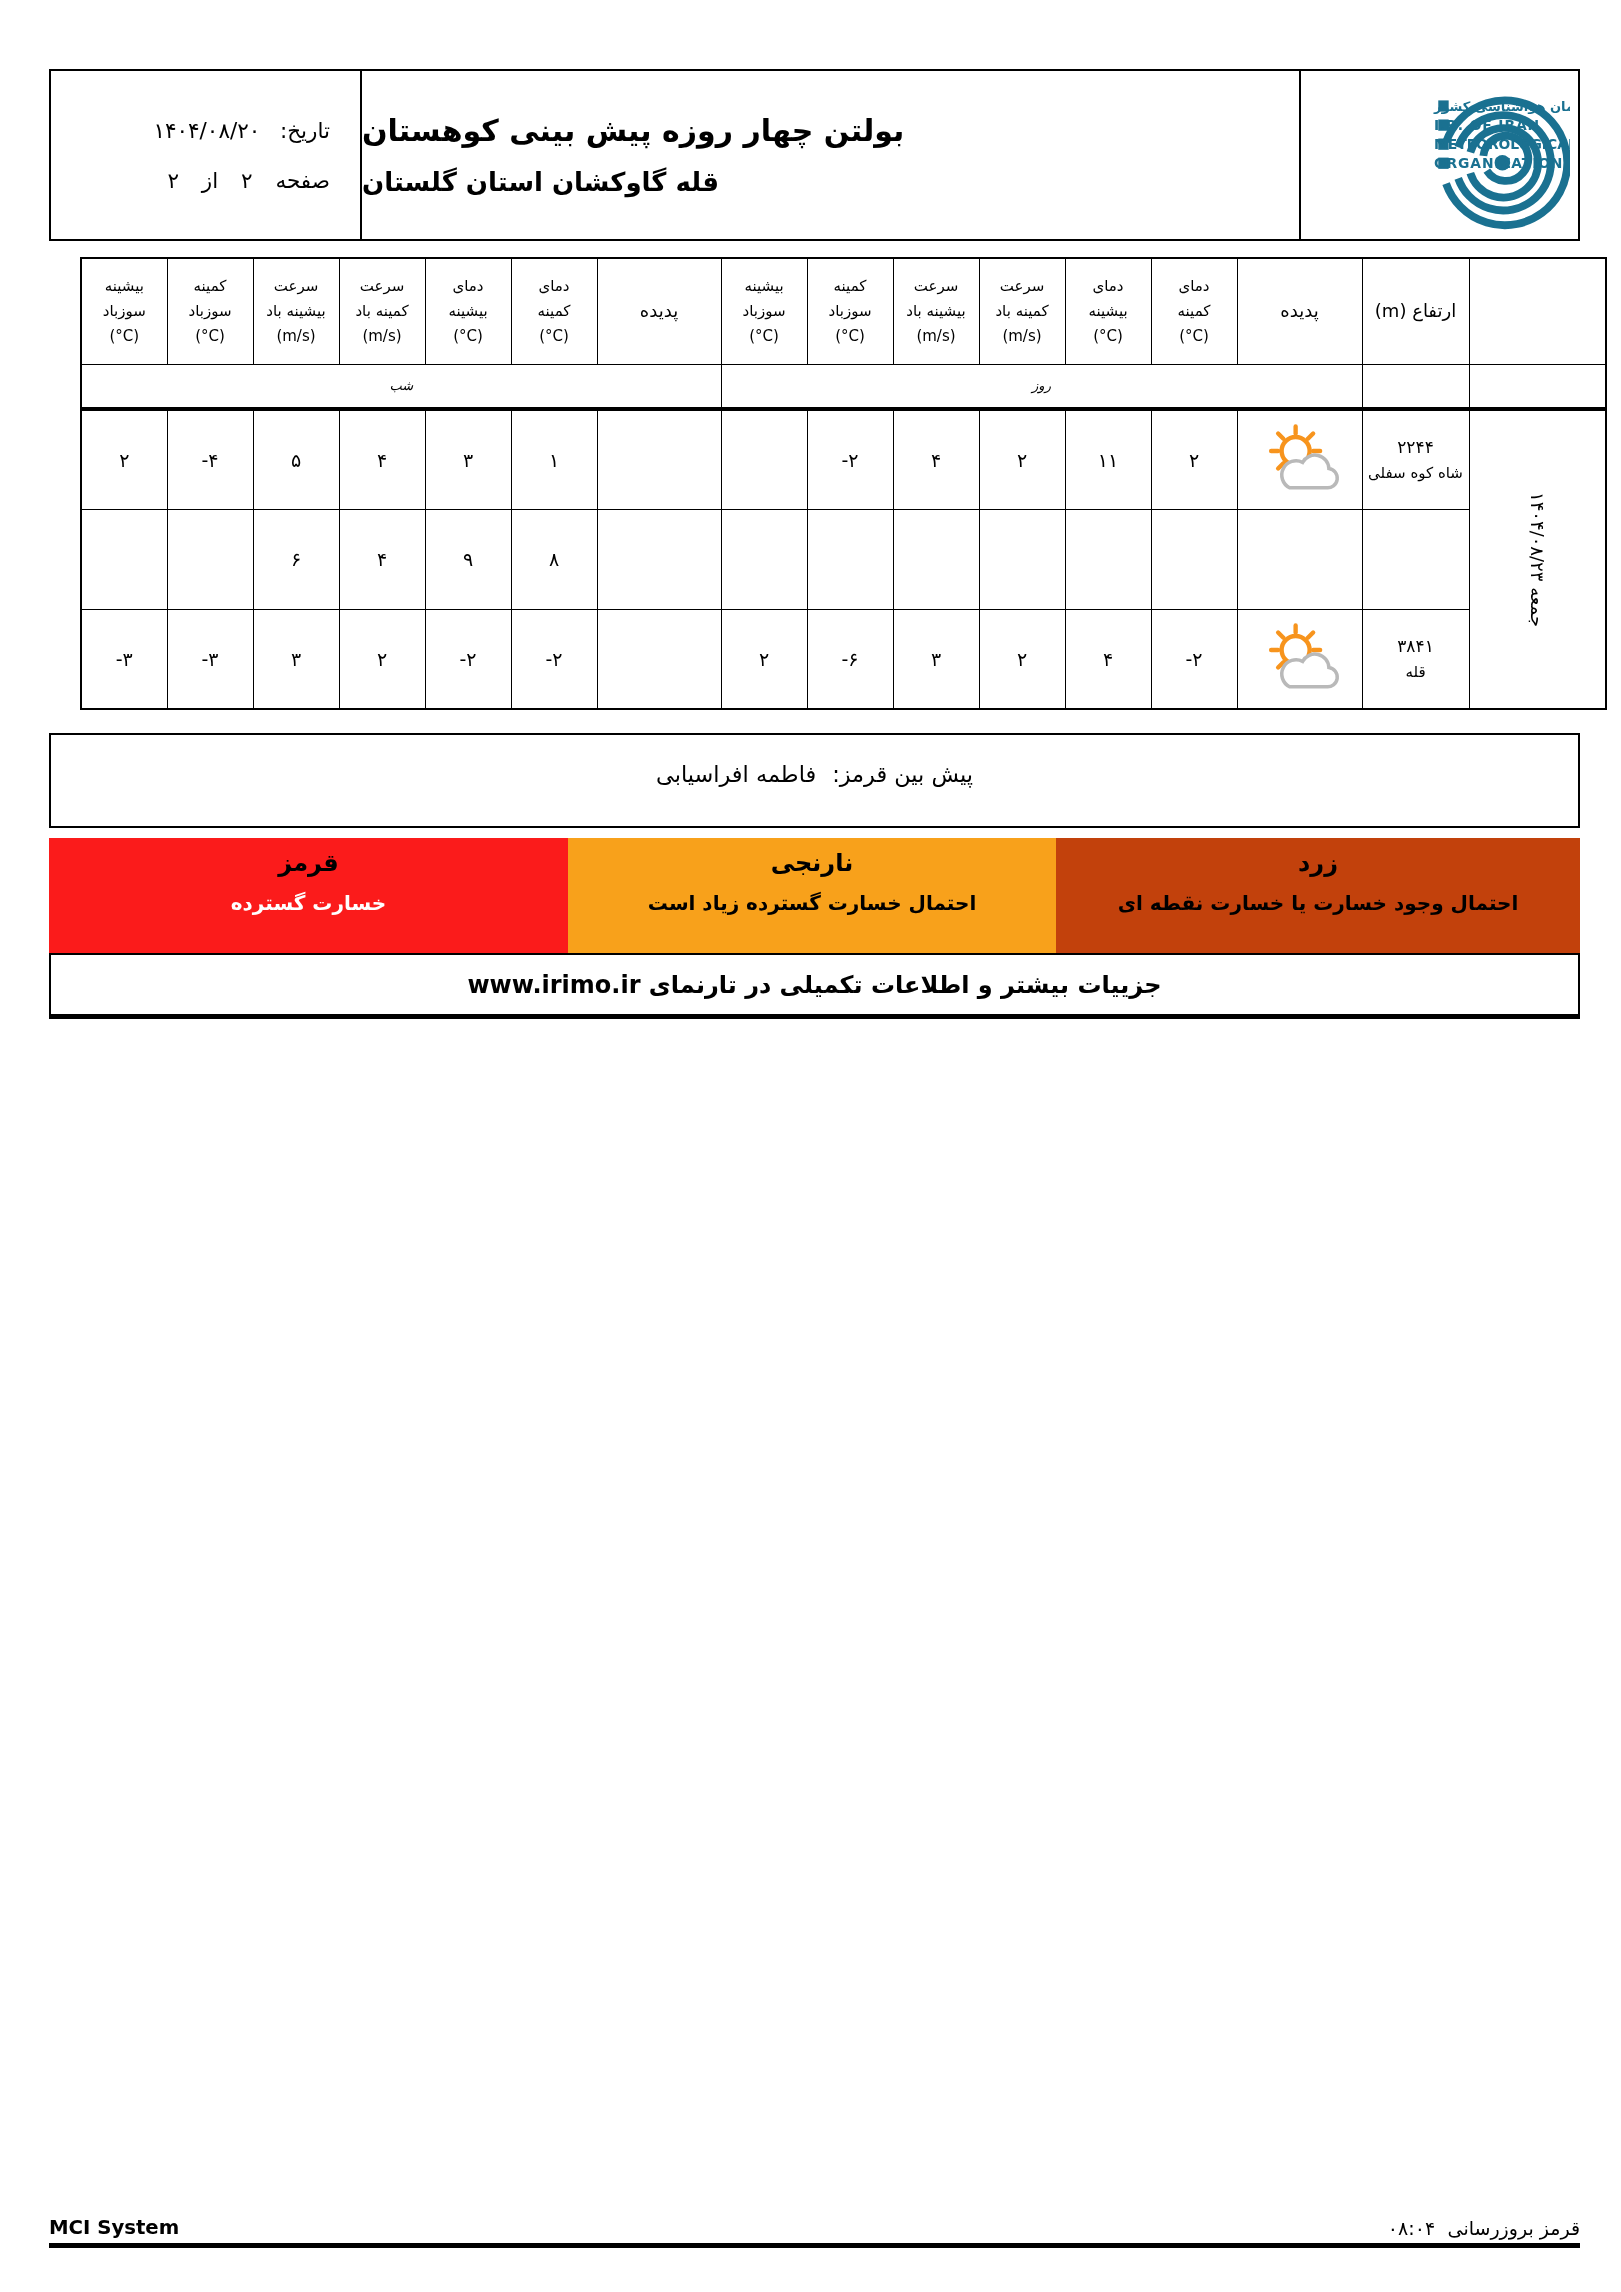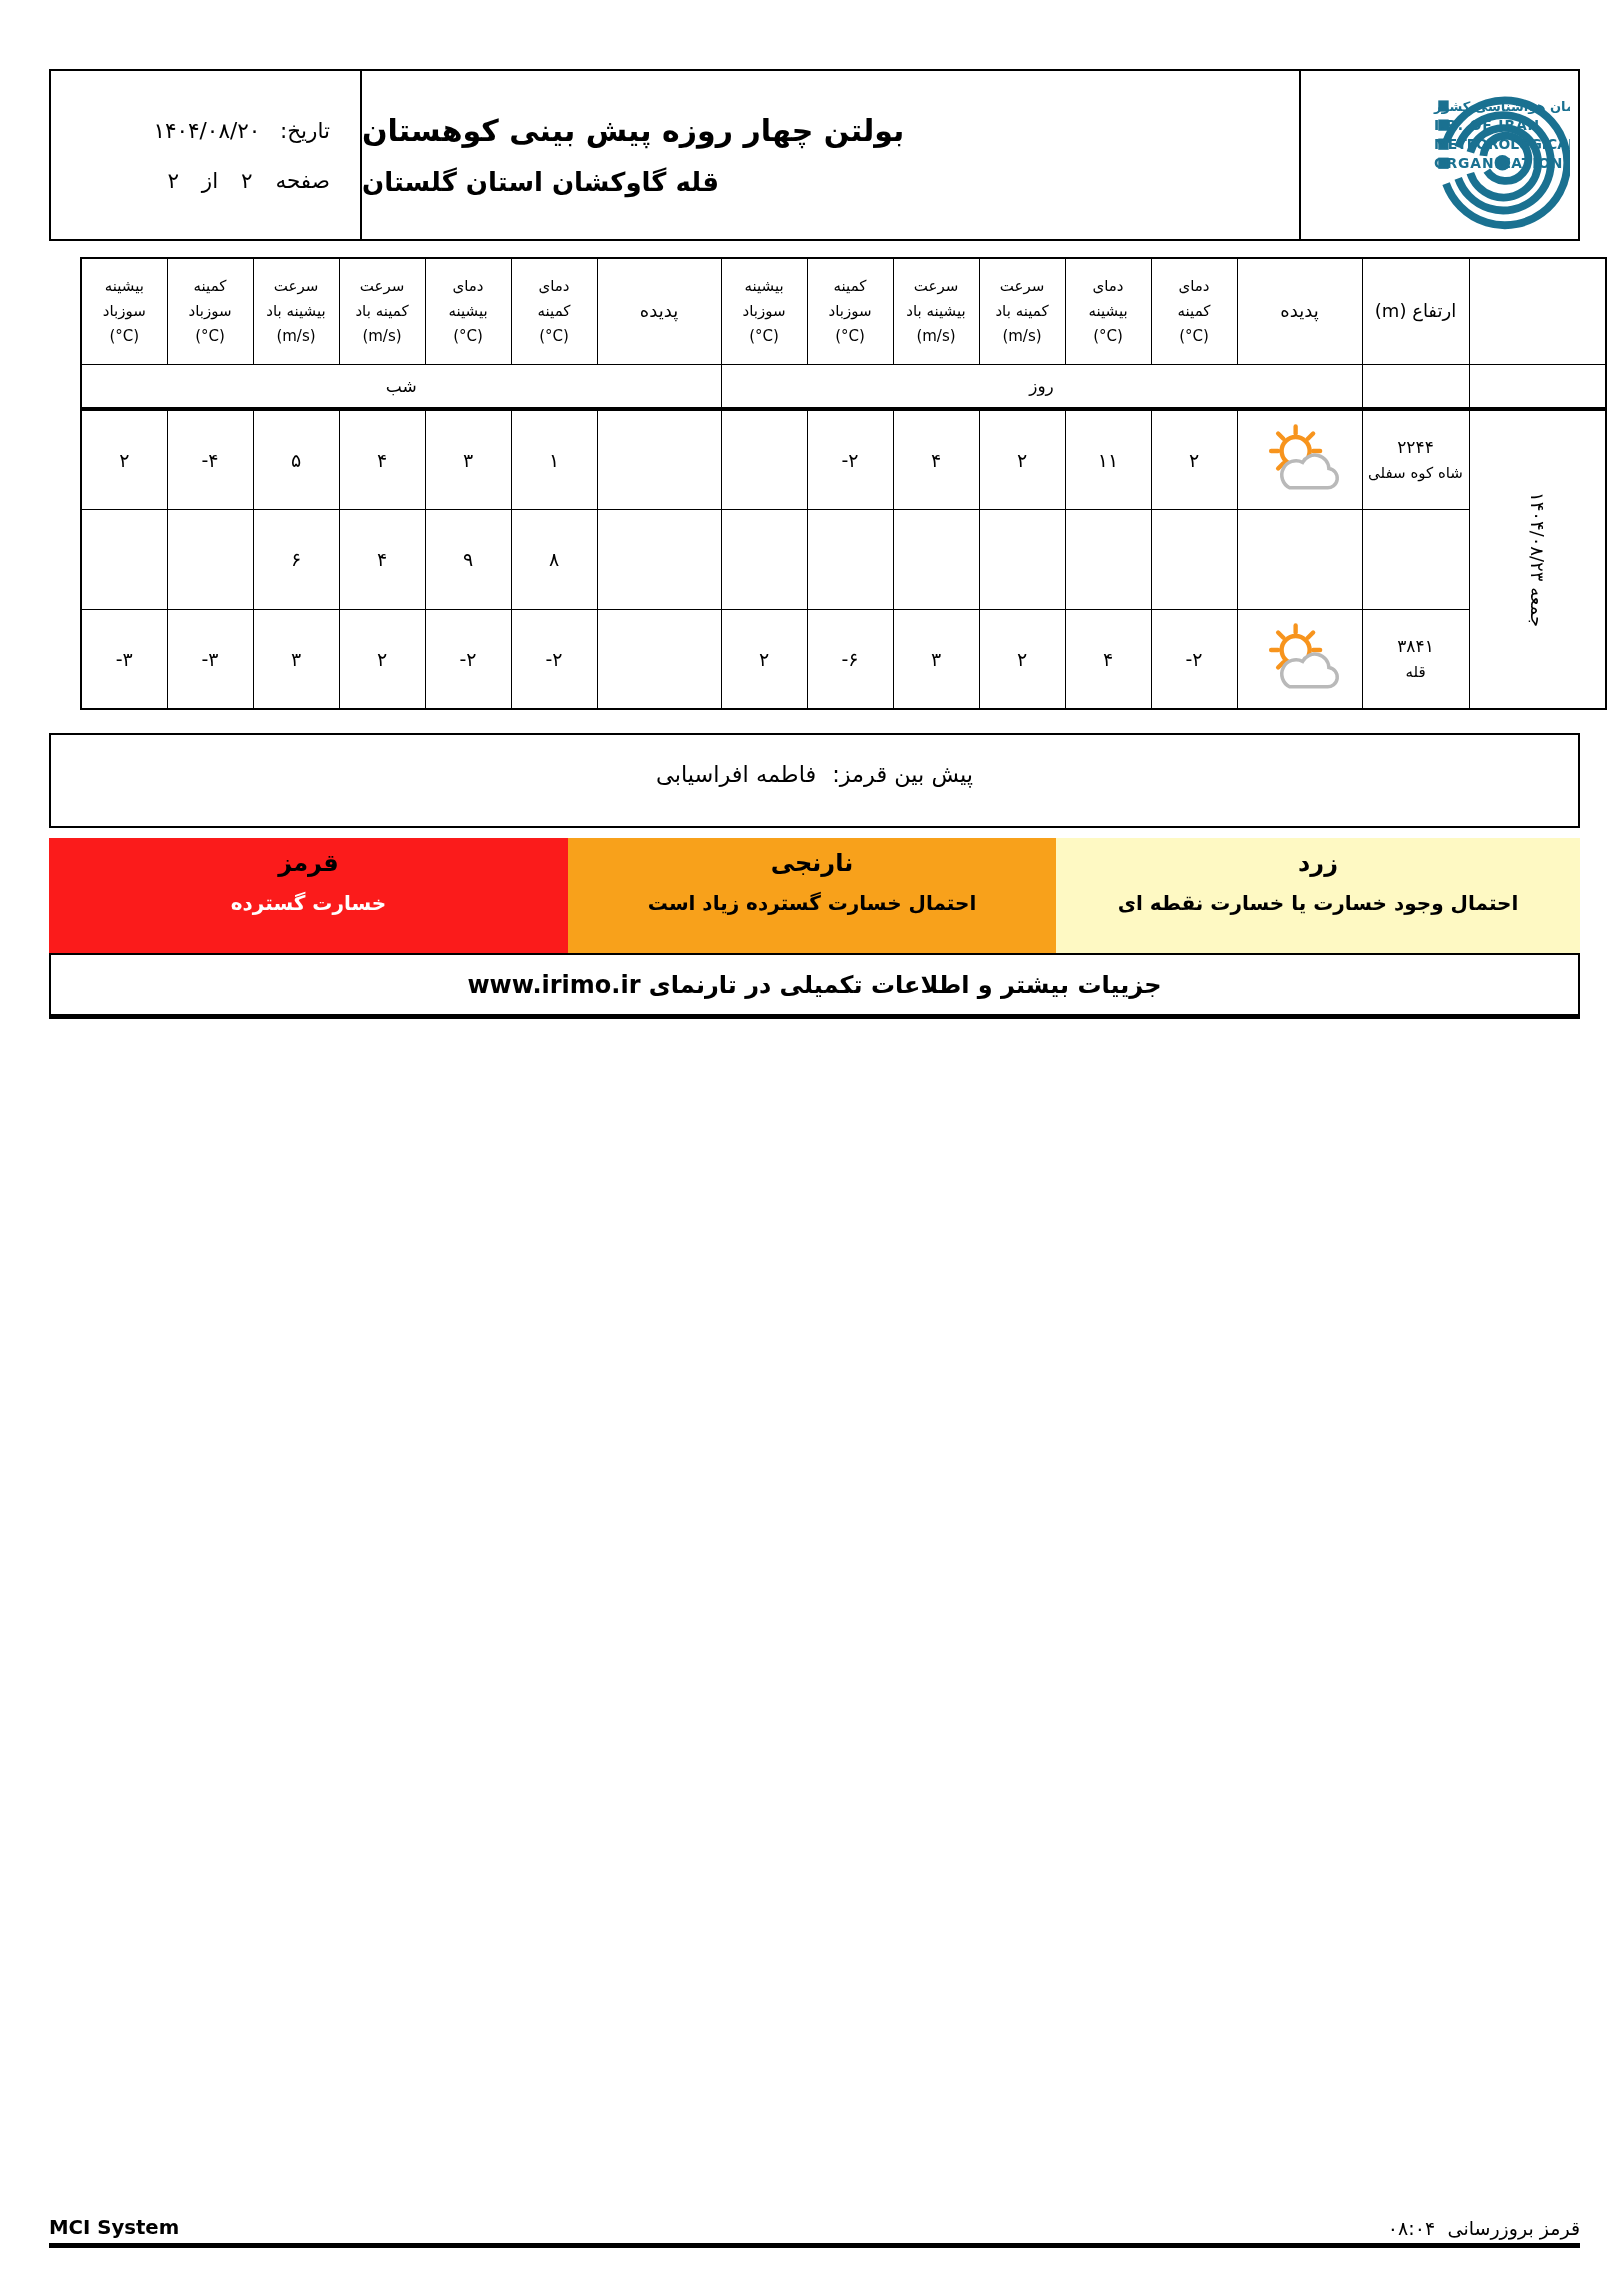--- a/index.html
+++ b/index.html
@@ -29,21 +29,21 @@
     position:absolute; left:80px; top:257px;
     border-collapse:collapse; table-layout:fixed; direction:rtl;
     border:2.7px solid #000;
   }
   table.forecast th, table.forecast td {
     border:1.8px solid #000; text-align:center; vertical-align:middle;
     overflow:hidden; padding:0;
   }
   tr.hdr1 th { height:106px; font-weight:normal; font-size:15px; line-height:1.65; }
   tr.hdr1 th.big { font-size:18px; }
-  tr.hdr2 td { height:45px; font-size:17px; border-bottom:4.5px solid #000; }
+  tr.hdr2 td { height:45px; font-size:13px; border-bottom:4.5px solid #000;font-style:italic; }
   tr.datarow td { height:100px; font-size:19px; }
   td.num { direction:ltr; }
   .alt-num { font-size:17px; margin-bottom:7.2px; }
   .alt-loc { font-size:15px; }
   .vdate-cell { }
   .vdate { transform:rotate(90deg); white-space:nowrap; direction:rtl; font-size:18px; }
 
   
   .forecaster-box {
     left:49px; top:733px; width:1531px; height:95px;
@@ -318,21 +318,21 @@
 
 <div class="abs warnings">
   <div class="warning warning-red" style="background:#fb1b1b">
     <div class="w-title">قرمز</div>
     <div class="w-desc">خسارت گسترده</div>
   </div>
   <div class="warning warning-orange" style="background:#f8a11b">
     <div class="w-title">نارنجی</div>
     <div class="w-desc">احتمال خسارت گسترده زیاد است</div>
   </div>
-  <div class="warning warning-yellow" style="background:#fef9c3">
+  <div class="warning warning-yellow" style="background:#c2410c">
     <div class="w-title">زرد</div>
     <div class="w-desc">احتمال وجود خسارت یا خسارت نقطه ای</div>
   </div>
 </div>
 
 <div class="abs www-bar">جزییات بیشتر و اطلاعات تکمیلی در تارنمای www.irimo.ir</div>
 
 <div class="abs footer">
   <div class="footer-left">MCI System</div>
   <div class="footer-right">

